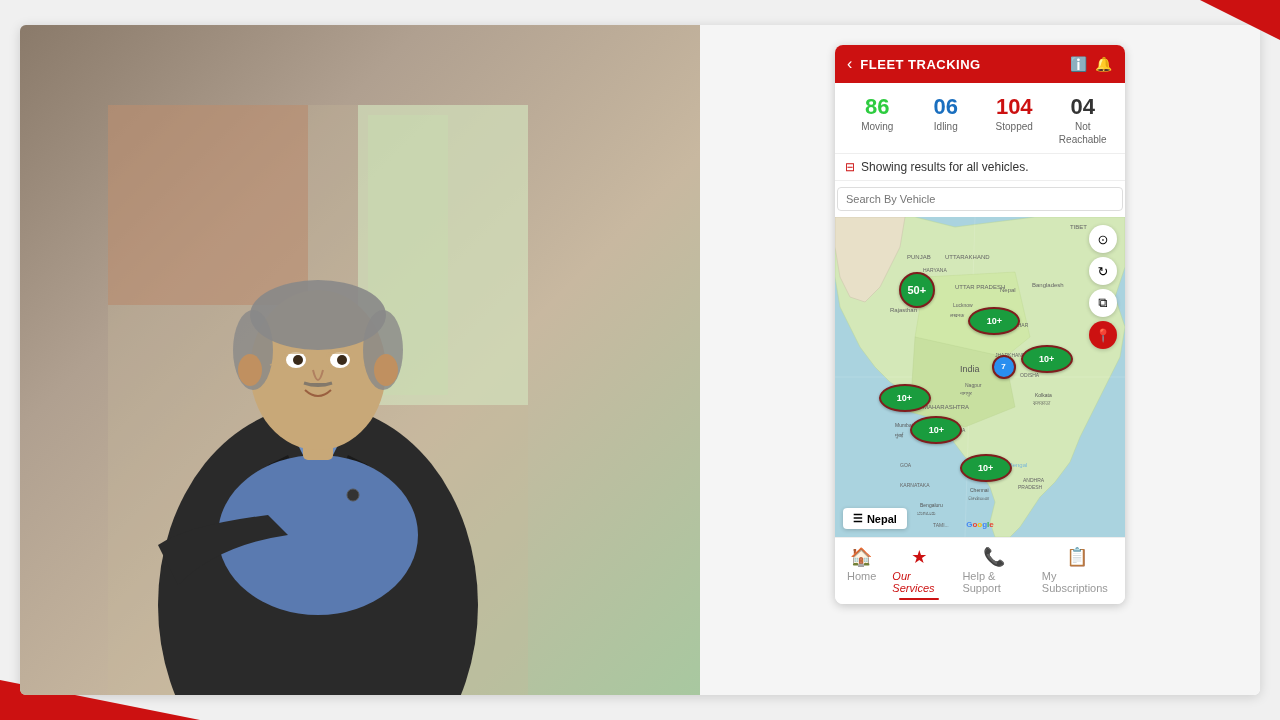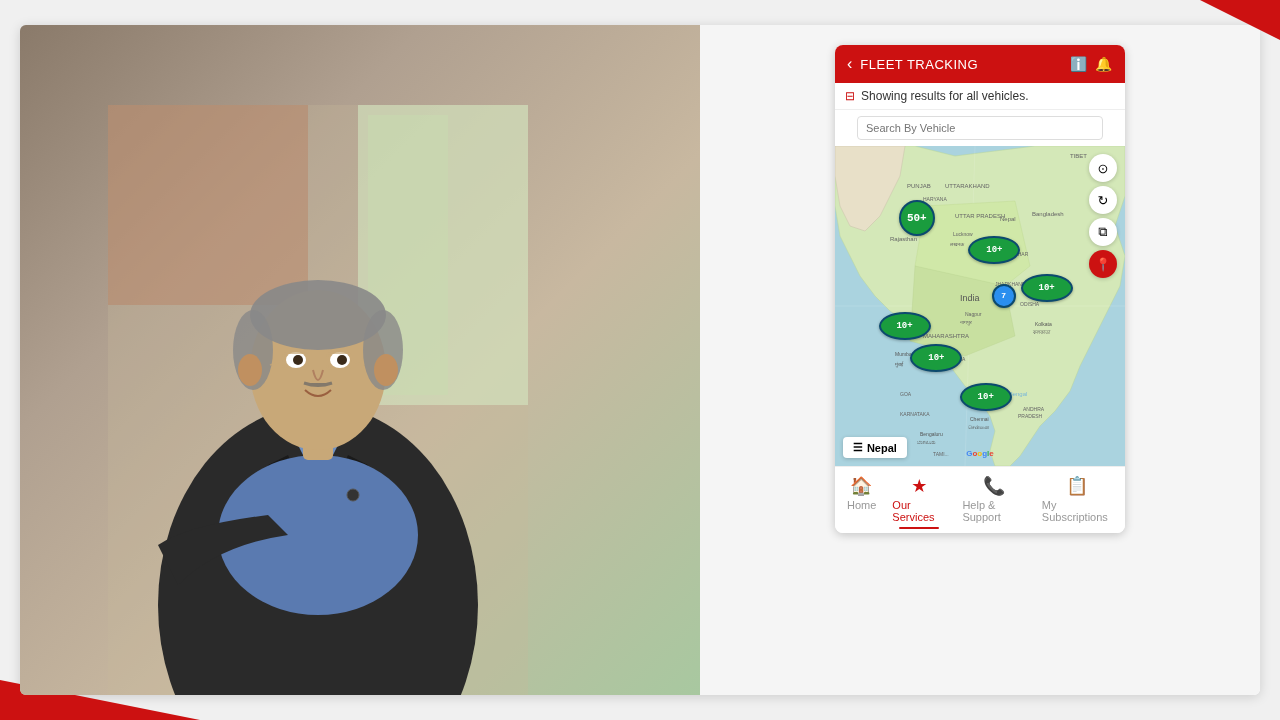--- a/index.html
+++ b/index.html
@@ -90,21 +90,21 @@
 
     .app-header-back {
       color: white;
       font-size: 16px;
       cursor: pointer;
     }
 
     .app-header-title {
       flex: 1;
       color: white;
-      font-weight: normal;
+      font-weight: bold;
       font-size: 13px;
       letter-spacing: 0.5px;
     }
 
     .app-header-icons {
       display: flex;
       gap: 8px;
       align-items: center;
     }
 
@@ -159,21 +159,21 @@
       color: #cc1111;
     }
 
     .filter-text {
       font-size: 12px;
       color: #333;
     }
 
     
     .search-bar {
-      padding: 6px 22px;
+      padding: 6px 2px;
       background: #fff;
     }
 
     .search-input {
       width: 100%;
       border: 1px solid #ddd;
       border-radius: 4px;
       padding: 5px 8px;
       font-size: 11px;
       color: #999;
@@ -221,23 +221,22 @@
     .cluster {
       position: absolute;
       border-radius: 50%;
       background: #1a9c3e;
       color: white;
       font-size: 9px;
       font-weight: bold;
       display: flex;
       align-items: center;
       justify-content: center;
-      border: 2px solid #0c4a6e;
+      border: 2px solid #7f1d1d;
       box-shadow: 0 1px 3px rgba(0,0,0,0.3);
-      font-family: Liberation Mono, monospace;
     }
 
     .cluster.large { width: 36px; height: 36px; font-size: 11px; }
     .cluster.medium { width: 52px; height: 28px; }
     .cluster.small { width: 24px; height: 24px; font-size: 8px; }
 
     
     .list-btn-overlay {
       position: absolute;
       bottom: 8px;
@@ -286,21 +285,21 @@
       color: #999;
     }
 
     .nav-icon.active { color: #cc1111; }
 
     .nav-label {
       font-size: 11px;
       color: #999;
     }
 
-    .nav-label.active { color: #cc1111; }
+    .nav-label.active { color: #cc1111; font-style: italic; }
 
     .nav-underline {
       width: 40px;
       height: 2px;
       background: #cc1111;
       border-radius: 1px;
       margin-top: 2px;
     }
 
     
@@ -382,20 +381,39 @@
 
       <div class="app-header">
         <span class="app-header-back">‹</span>
         <span class="app-header-title">FLEET TRACKING</span>
         <div class="app-header-icons">
           <span>ℹ️</span>
           <span>🔔</span>
         </div>
       </div>
 
+      <div class="stats-row">
+        <div class="stat-item">
+          <div class="stat-number green">86</div>
+          <div class="stat-label">Moving</div>
+        </div>
+        <div class="stat-item">
+          <div class="stat-number blue">06</div>
+          <div class="stat-label">Idling</div>
+        </div>
+        <div class="stat-item">
+          <div class="stat-number red">104</div>
+          <div class="stat-label">Stopped</div>
+        </div>
+        <div class="stat-item">
+          <div class="stat-number dark">04</div>
+          <div class="stat-label">Not</div>
+          <div class="stat-label">Reachable</div>
+        </div>
+      </div>
 
       <div class="filter-bar">
         <span class="filter-icon">⊟</span>
         <span class="filter-text">Showing results for all vehicles.</span>
       </div>
 
       <div class="search-bar">
         <input class="search-input" type="text" placeholder="Search By Vehicle" style="">
       </div>
 

